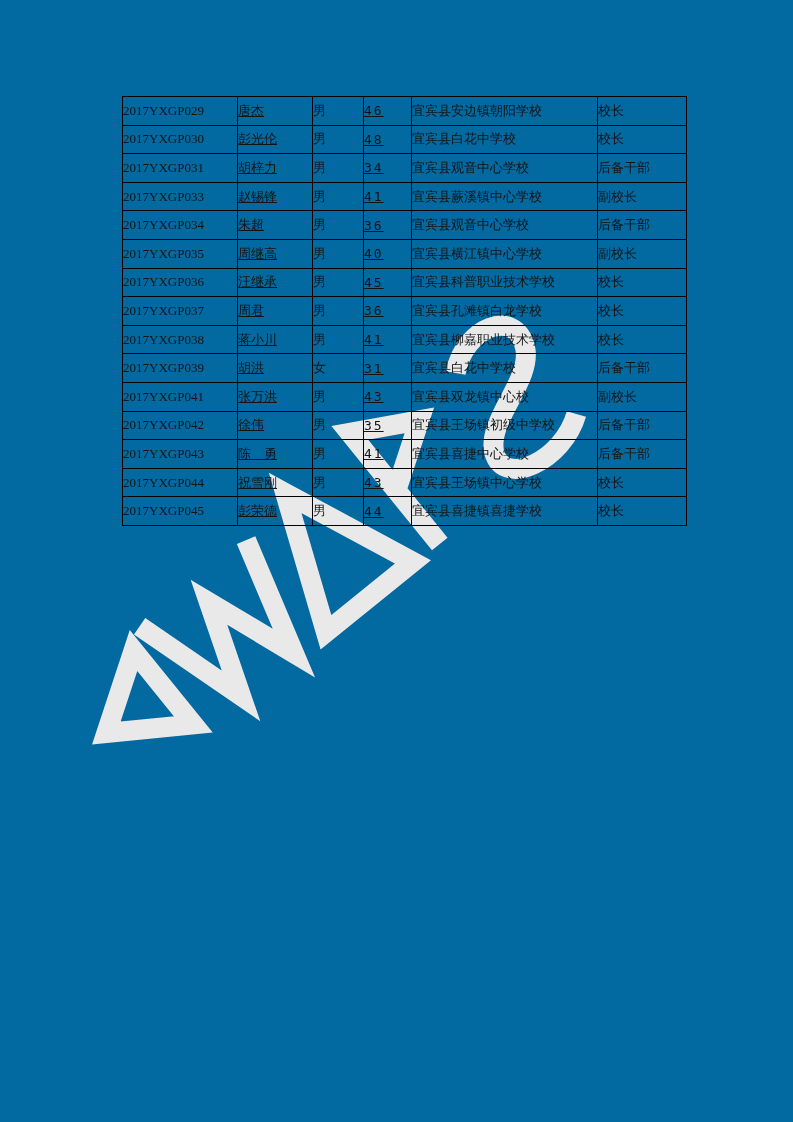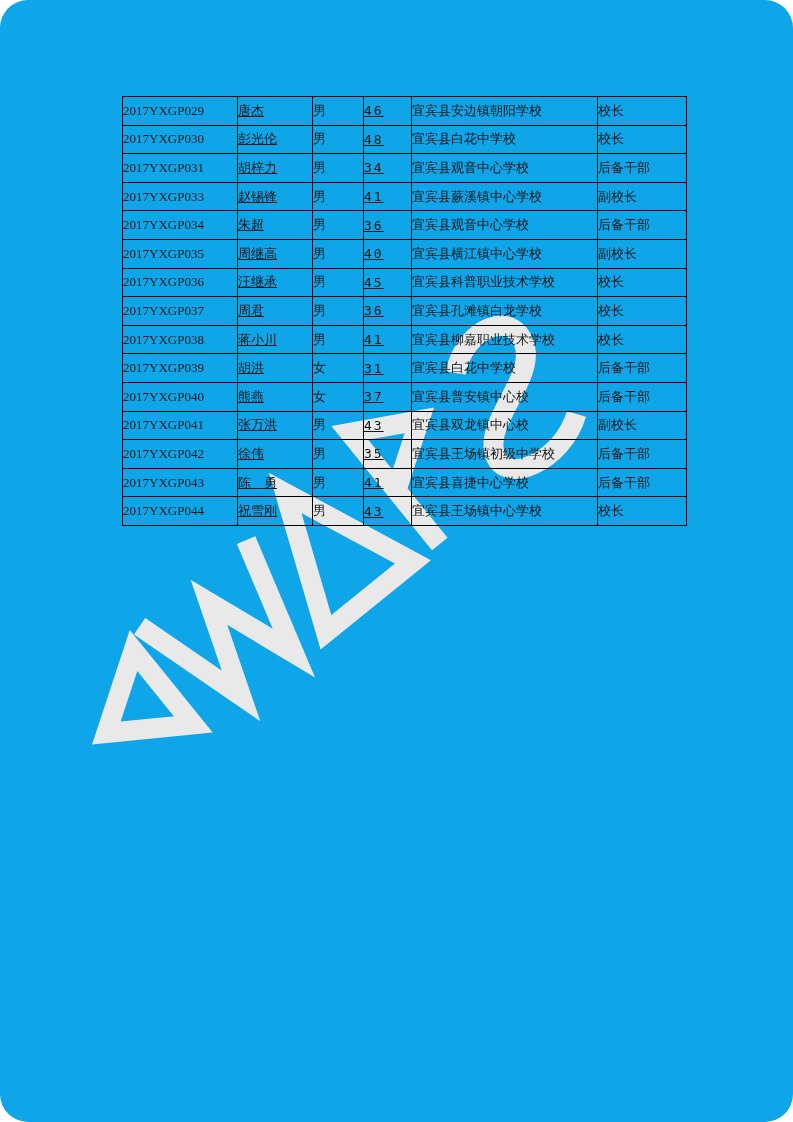--- a/index.html
+++ b/index.html
@@ -1,22 +1,21 @@
 <!DOCTYPE html>
 <html style="--wm: #e9e9e9;"><head>
 <meta charset="utf-8">
 <style>
   html,body{margin:0;padding:0;background:#ffffff;}
   .page{
     position:relative;
     width:793px;height:1122px;
-    background:#0ea5e9;
+    background:#0369a1;
     overflow:hidden;
     font-family:"Liberation Serif","DejaVu Serif",serif;
-    border-radius:28px;
   }
   
   .watermark{
     position:absolute;
     left:10px;top:395px;
     width:700px;height:260px;
     transform:rotate(-39deg);
     transform-origin:50% 50%;
     pointer-events:none;
   }
@@ -146,28 +145,20 @@
         </tr>
         <tr>
           <td class="col-id">2017YXGP039</td>
           <td class="col-name">胡洪</td>
           <td class="col-gender">女</td>
           <td class="col-age">31</td>
           <td class="col-school">宜宾县白花中学校</td>
           <td class="col-position">后备干部</td>
         </tr>
         <tr>
-          <td class="col-id">2017YXGP040</td>
-          <td class="col-name">熊燕</td>
-          <td class="col-gender">女</td>
-          <td class="col-age">37</td>
-          <td class="col-school">宜宾县普安镇中心校</td>
-          <td class="col-position">后备干部</td>
-        </tr>
-        <tr>
           <td class="col-id">2017YXGP041</td>
           <td class="col-name">张万洪</td>
           <td class="col-gender">男</td>
           <td class="col-age">43</td>
           <td class="col-school">宜宾县双龙镇中心校</td>
           <td class="col-position">副校长</td>
         </tr>
         <tr>
           <td class="col-id">2017YXGP042</td>
           <td class="col-name">徐伟</td>
@@ -185,16 +176,24 @@
           <td class="col-position">后备干部</td>
         </tr>
         <tr>
           <td class="col-id">2017YXGP044</td>
           <td class="col-name">祝雪刚</td>
           <td class="col-gender">男</td>
           <td class="col-age">43</td>
           <td class="col-school">宜宾县王场镇中心学校</td>
           <td class="col-position">校长</td>
         </tr>
+        <tr>
+          <td class="col-id">2017YXGP045</td>
+          <td class="col-name">彭荣德</td>
+          <td class="col-gender">男</td>
+          <td class="col-age">44</td>
+          <td class="col-school">宜宾县喜捷镇喜捷学校</td>
+          <td class="col-position">校长</td>
+        </tr>
       </tbody>
   </table>
 
 </div>
 
 </body></html>

